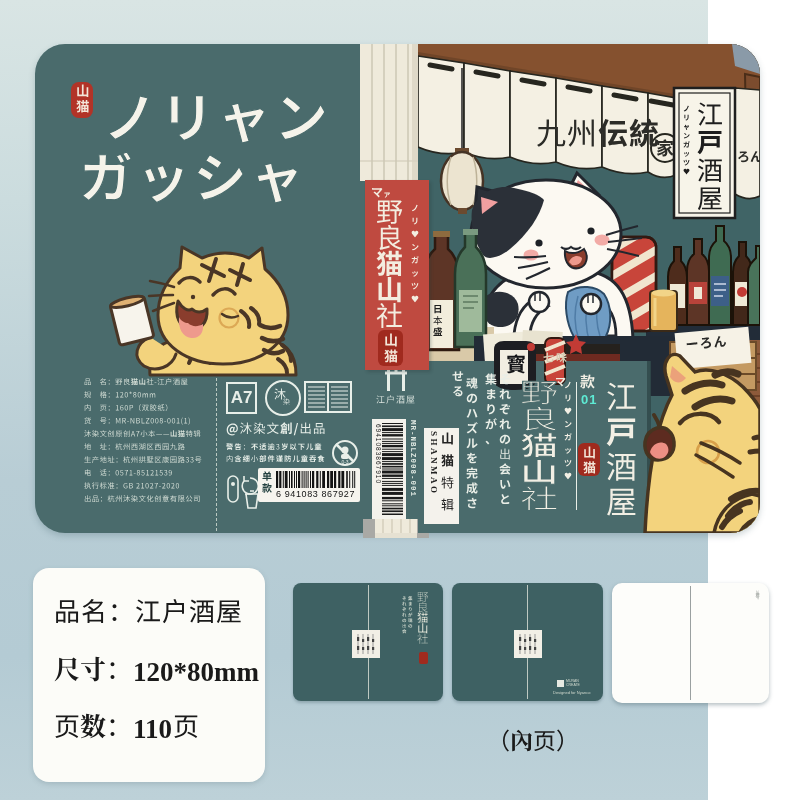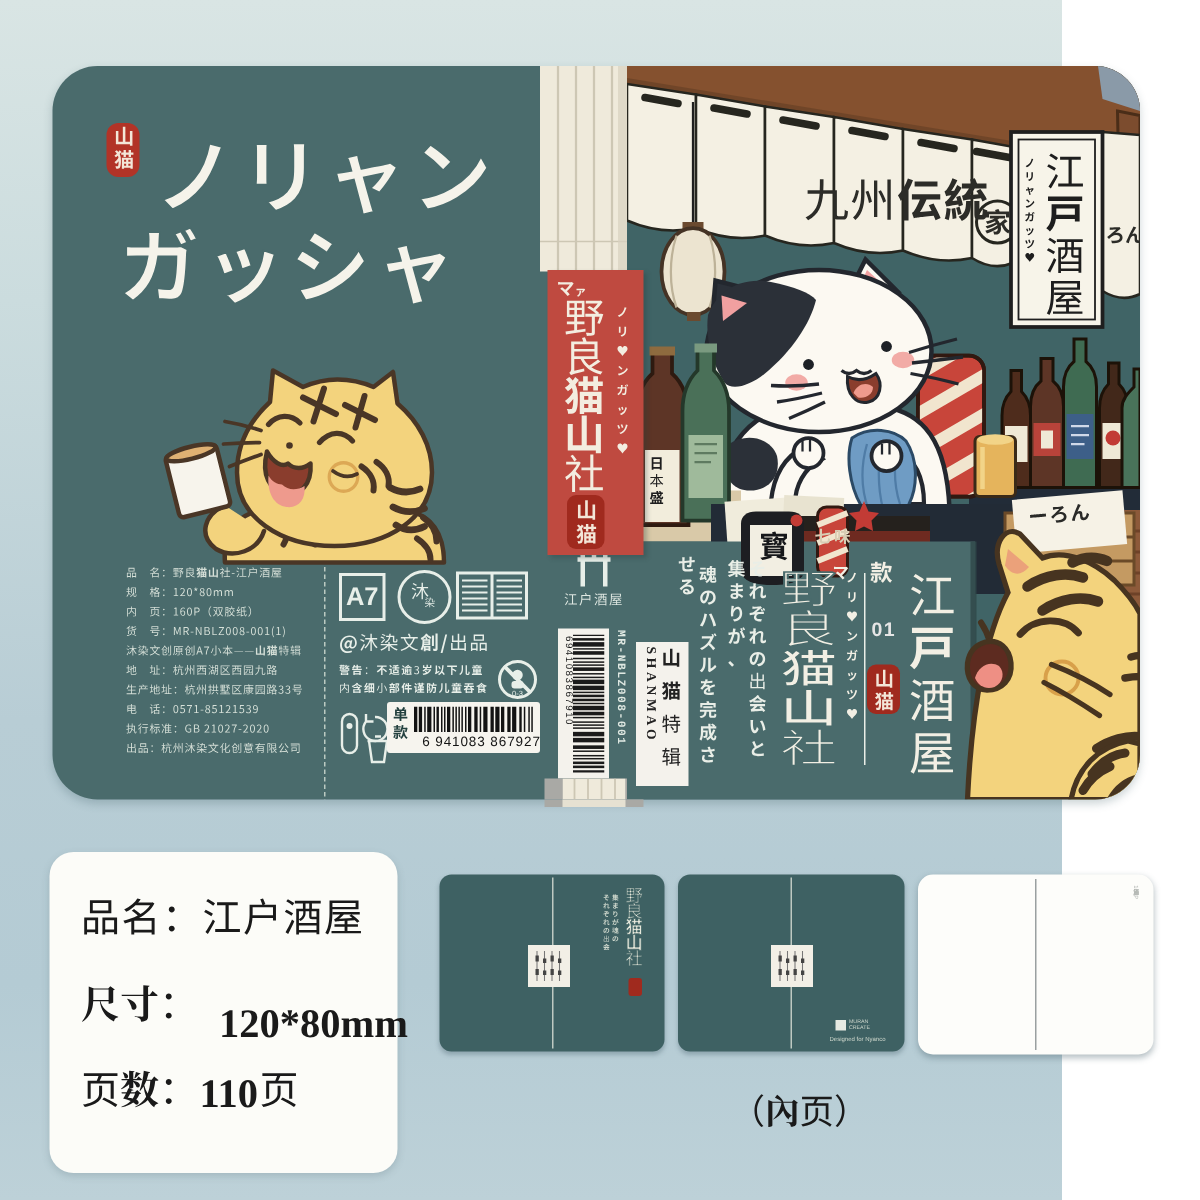--- a/index.html
+++ b/index.html
@@ -389,21 +389,21 @@
         <rect x="51.0" y="0" width="2.2" height="17" fill="#131313"></rect>
         <rect x="54.2" y="0" width="2.8" height="17" fill="#131313"></rect>
         <rect x="58.0" y="0" width="2.2" height="17" fill="#131313"></rect>
         <rect x="62.2" y="0" width="2.2" height="17" fill="#131313"></rect>
         <rect x="65.4" y="0" width="2.8" height="17" fill="#131313"></rect>
         <rect x="70.2" y="0" width="1.6" height="17" fill="#131313"></rect>
         <rect x="73.2" y="0" width="1.0" height="17" fill="#131313"></rect>
         <rect x="76.2" y="0" width="1.0" height="17" fill="#131313"></rect>
         <rect x="78.2" y="0" width="1.0" height="17" fill="#131313"></rect>
       </svg>
-<div class="abs" style="left:241px;top:445px;width:90px;color:#131313;font:9px 'Liberation Sans';letter-spacing:0.6px;text-align:center;">6 941083 867927</div>
+<div class="abs" style="left:241px;top:445px;width:90px;color:#131313;font:9px 'Liberation Sans';letter-spacing:0.6px;">6 941083 867927</div>
 
 <div class="abs" style="left:325px;top:0;width:58px;height:137px;background:#efeadb;"></div>
 <svg class="abs" style="left:325px;top:0" width="58" height="137" viewBox="0 0 58 137">
 <g stroke="#cdc7b4" stroke-width="1.5">
 <path d="M12 0 V137 M24 0 V137 M36 0 V137 M48 0 V137"></path>
 <path d="M0 117 H58" stroke-width="1"></path>
         </g>
 <rect x="52" y="0" width="6" height="137" fill="#d8d2c0" opacity="0.7"></rect>
 </svg>
 
@@ -910,21 +910,21 @@
           <use href="#s2665"></use>
         </g>
       </svg>
 <div class="abs" style="left:541px;top:338px;width:1px;height:128px;background:#e9eee7;"></div>
 
 <svg style="position:absolute;left:545px;top:330px;overflow:visible" width="15" height="18">
         <g transform="translate(0,13.2) scale(0.01500,-0.01500)" fill="#f2efe4">
           <use href="#s6b3e" transform="translate(0,0)"></use>
         </g>
       </svg>
-<div class="abs" style="left:546px;top:368px;color:#e5e5e5;font:bold 13px 'Liberation Sans';letter-spacing:1px;">01</div>
+<div class="abs" style="left:546px;top:348px;color:#5eead4;font:bold 13px 'Liberation Sans';letter-spacing:1px;">01</div>
 
 <svg style="position:absolute;left:571px;top:337px;overflow:visible" width="31" height="140">
         <g transform="translate(0,27.3) scale(0.03100,-0.03100)" fill="#f2efe4">
           <use href="#s6c5f"></use>
         </g>
         <g transform="translate(0,62.3) scale(0.03100,-0.03100)" fill="#f2efe4">
           <use href="#s6238"></use>
         </g>
         <g transform="translate(0,97.3) scale(0.03100,-0.03100)" fill="#f2efe4">
           <use href="#s9152"></use>
@@ -960,21 +960,21 @@
         <use href="#s5c4b" transform="translate(6231,0)"></use>
       </g>
     </svg>
 <svg style="position:absolute;left:54px;top:656px;overflow:visible" width="78" height="31">
       <g transform="translate(0,22.9) scale(0.02600,-0.02600)" fill="#1a1a1a">
         <use href="#s5c3a" transform="translate(0,0)"></use>
         <use href="#s5bf8" transform="translate(1000,0)"></use>
         <use href="#sff1a" transform="translate(2000,0)"></use>
       </g>
     </svg>
-<div class="abs" style="left:146px;top:657px;color:#1a1a1a;font:bold 27px 'Liberation Serif';margin-top:10px;">120*80mm</div>
+<div class="abs" style="left:133px;top:657px;color:#1a1a1a;font:bold 27px 'Liberation Serif';">120*80mm</div>
 <svg style="position:absolute;left:54px;top:713px;overflow:visible" width="78" height="31">
       <g transform="translate(0,22.9) scale(0.02600,-0.02600)" fill="#1a1a1a">
         <use href="#s9875" transform="translate(0,0)"></use>
         <use href="#s6570" transform="translate(1000,0)"></use>
         <use href="#sff1a" transform="translate(2000,0)"></use>
       </g>
     </svg>
 <div class="abs" style="left:133px;top:714px;color:#1a1a1a;font:bold 27px 'Liberation Serif';">110</div>
 <svg style="position:absolute;left:173px;top:713px;overflow:visible" width="26" height="31">
       <g transform="translate(0,22.9) scale(0.02600,-0.02600)" fill="#1a1a1a">

